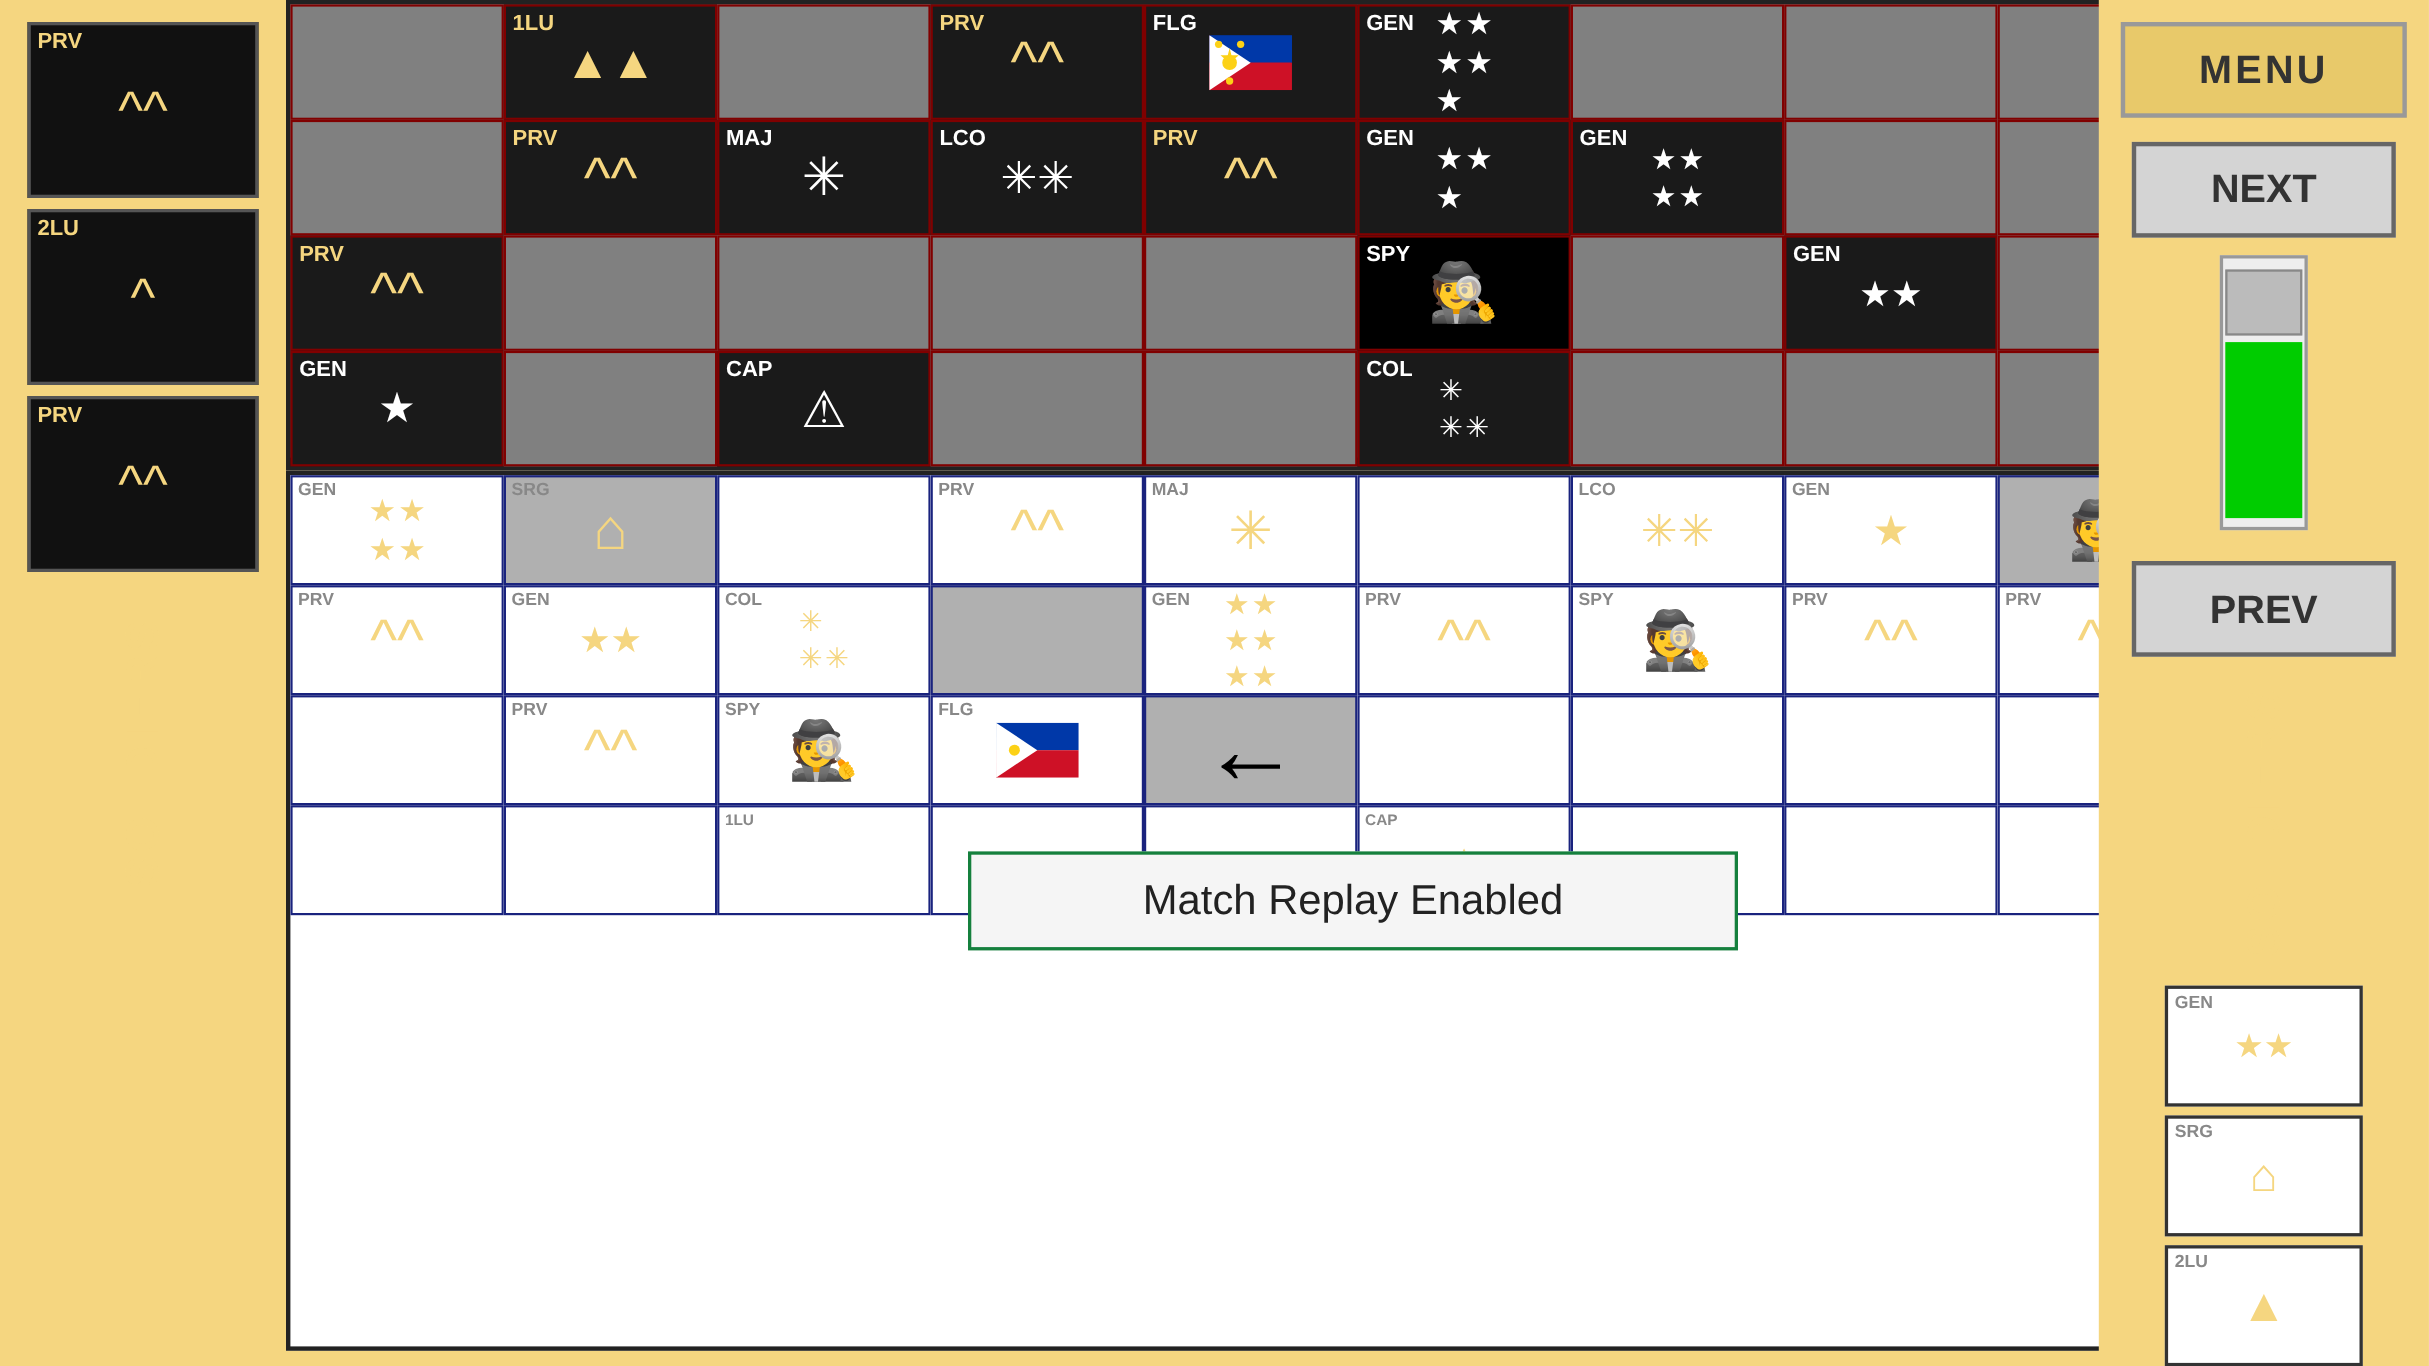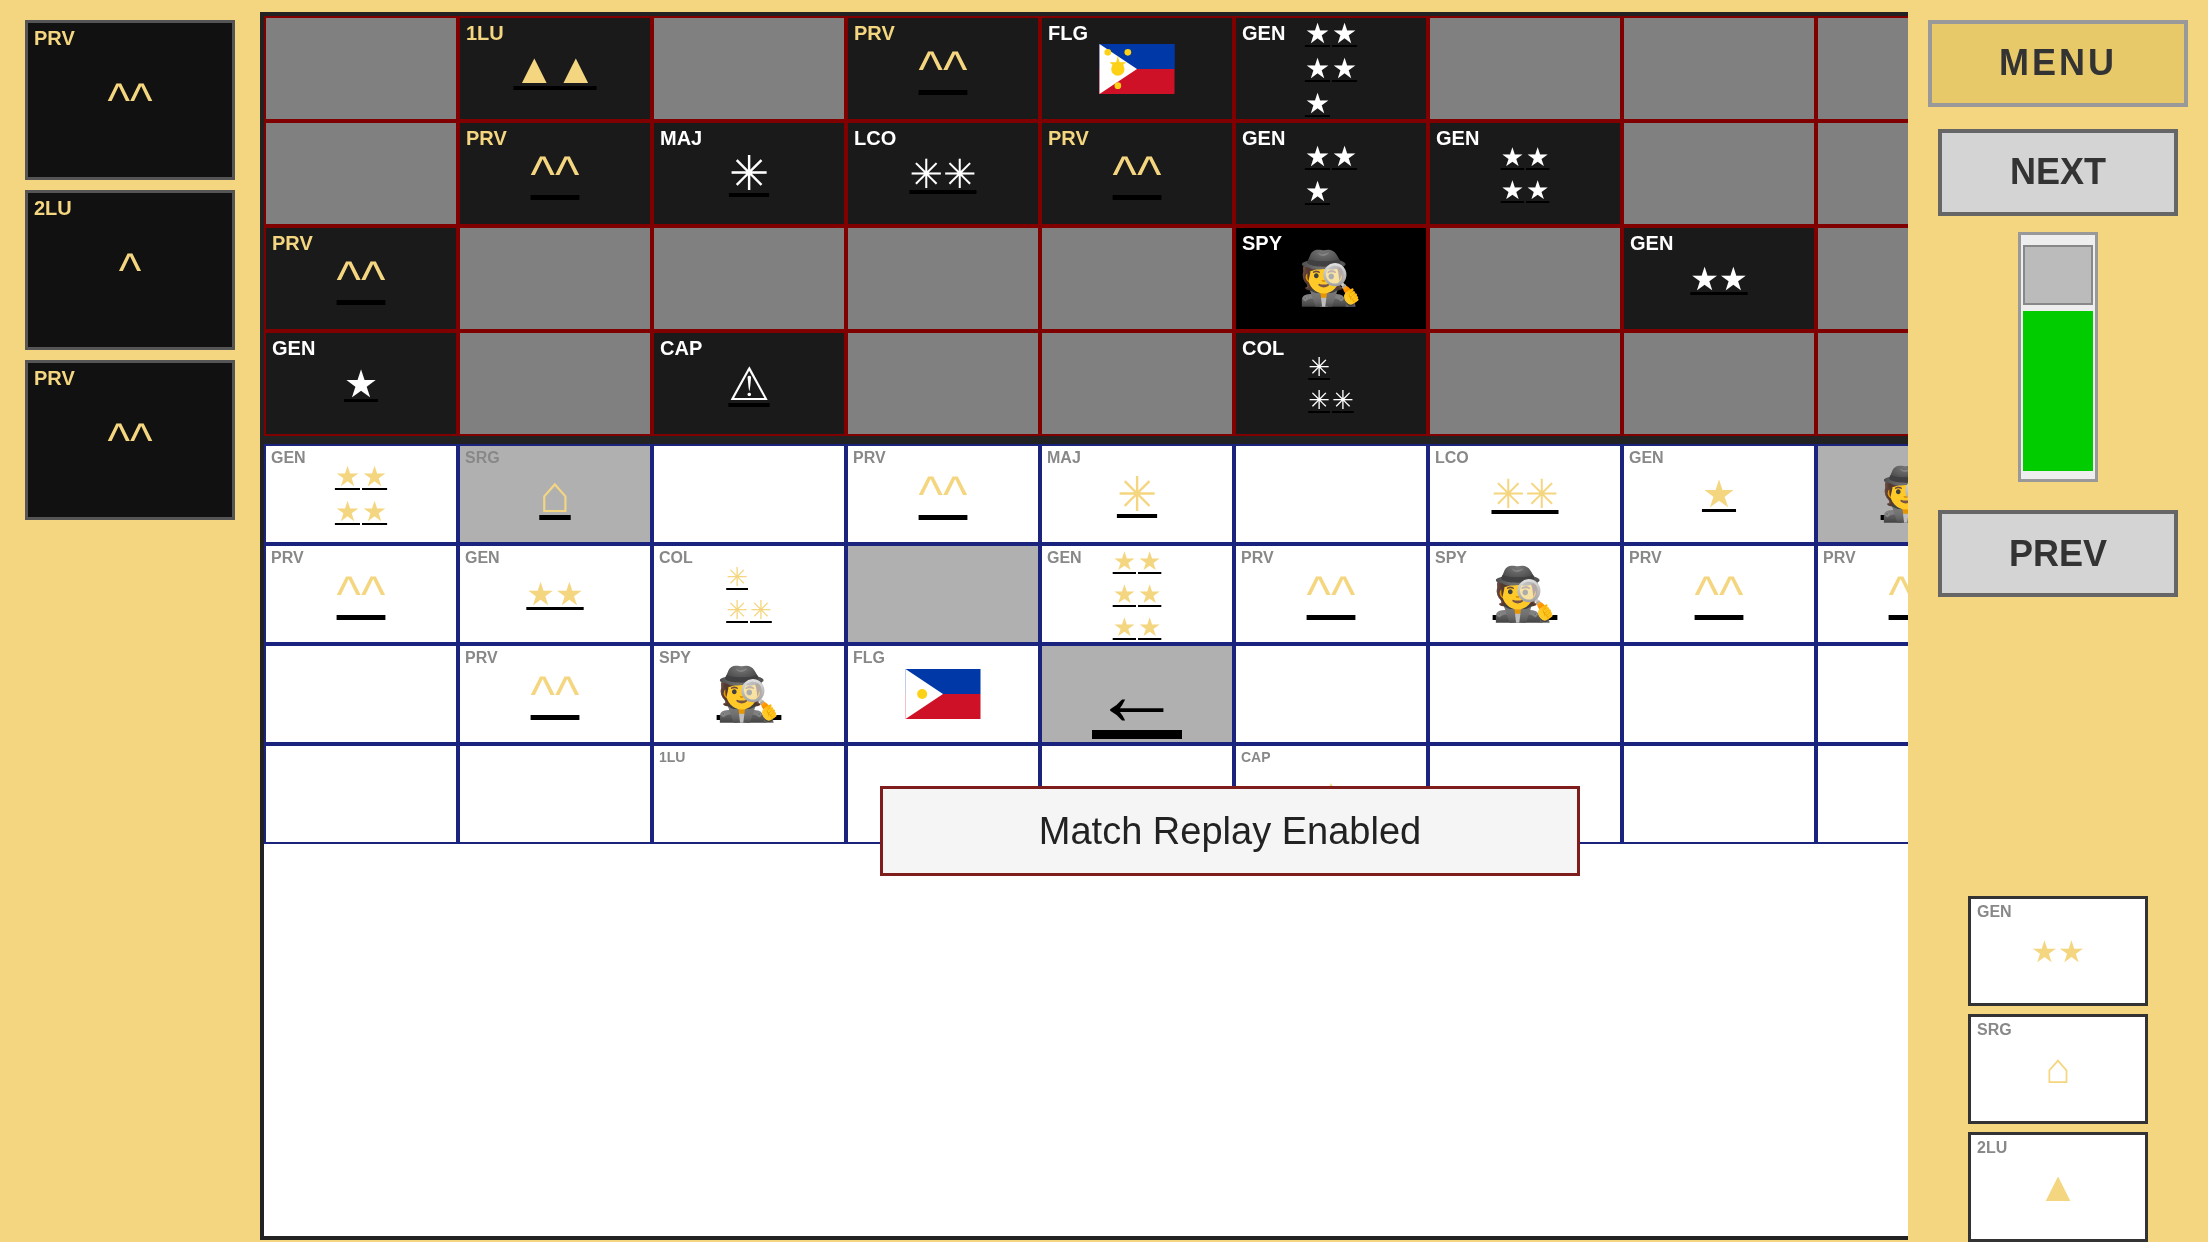--- a/index.html
+++ b/index.html
@@ -179,24 +179,23 @@
 
     .rank-card-right .rank-label {
       color: #666;
       font-size: 16px;
     }
 
     
     #game-board {
       position: absolute;
       left: 260px;
-      top: 12px;
+      top: 0;
       width: 1940px;
       height: 874px;
-      text-decoration: underline;
     }
 
     
     .board-top {
       background-color: #808080;
       border: 4px solid #222;
       width: 1940px;
       height: 420px;
       display: grid;
       grid-template-columns: repeat(10, 194px);
@@ -269,21 +268,21 @@
 
     
     .notification-bar {
       position: absolute;
       bottom: 10px;
       left: 50%;
       transform: translateX(-50%);
       width: 700px;
       height: 90px;
       background-color: #f5f5f5;
-      border: 3px solid #7f1d1d;
+      border: 3px solid #15803d;
       display: flex;
       align-items: center;
       justify-content: center;
       z-index: 100;
     }
 
     .notification-text {
       font-size: 38px;
       color: #222;
       font-weight: 400;

